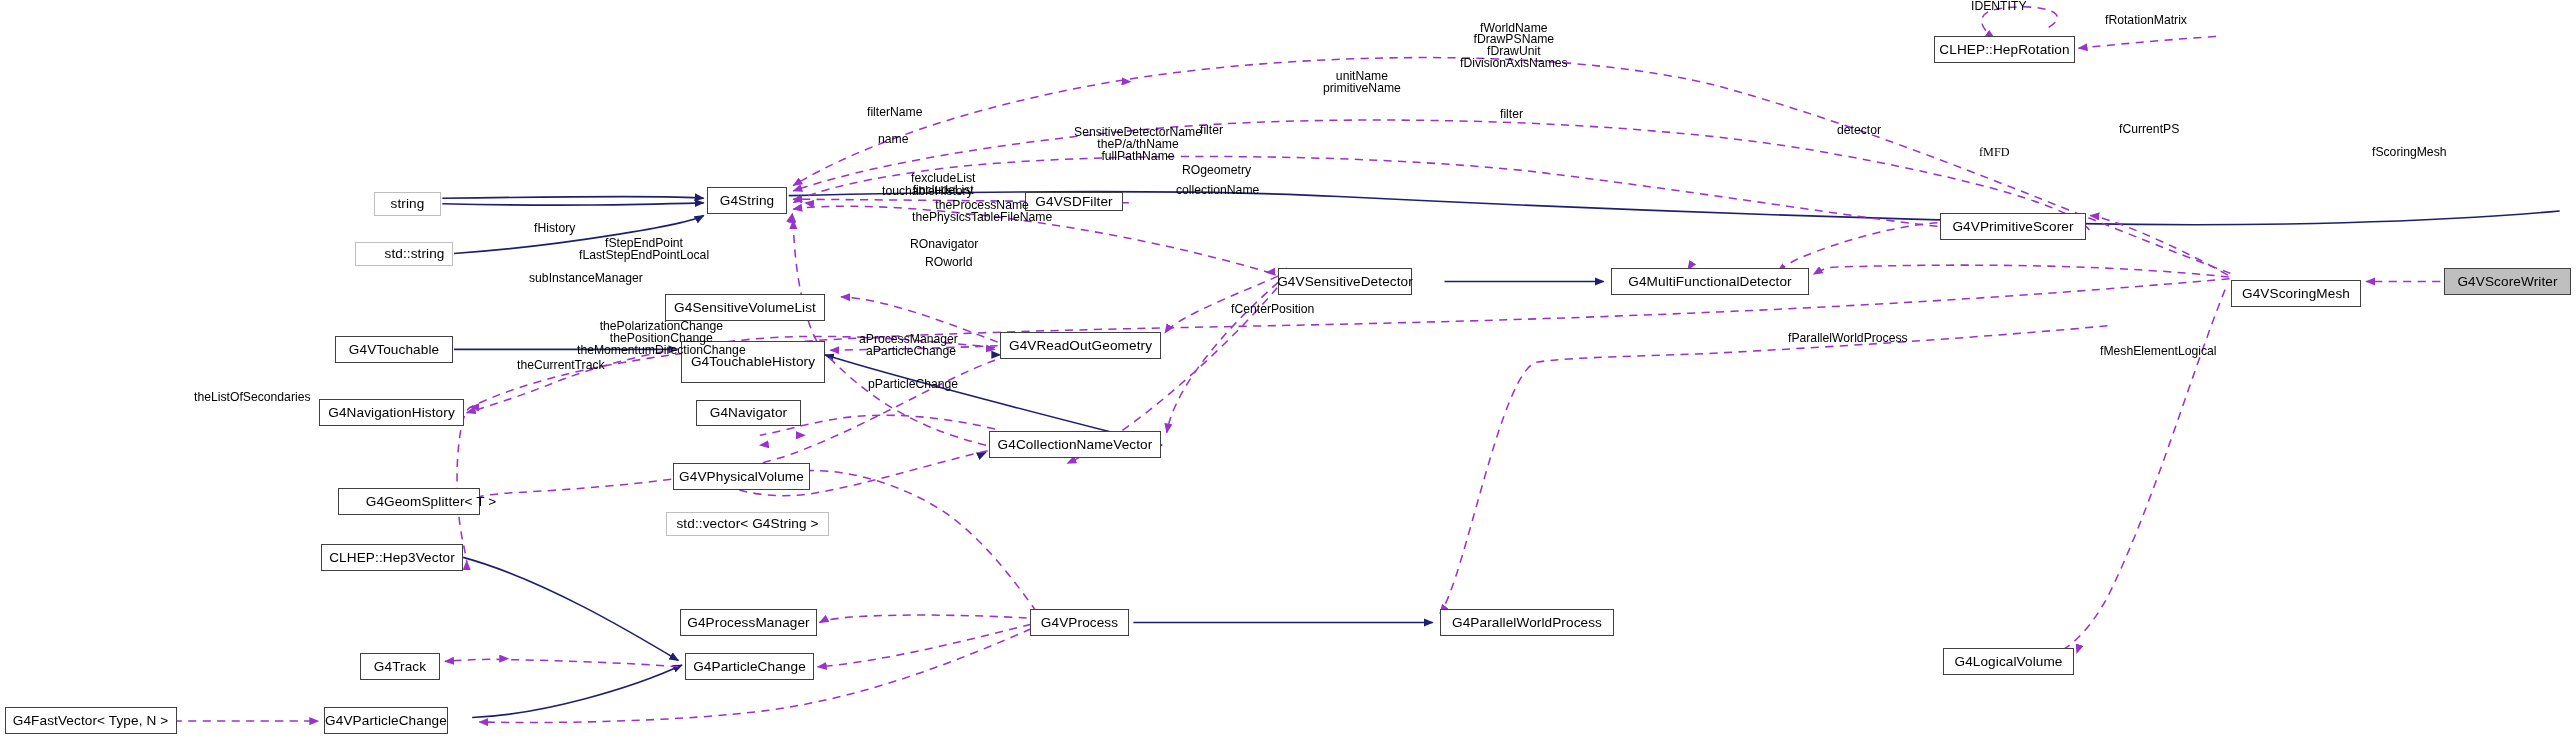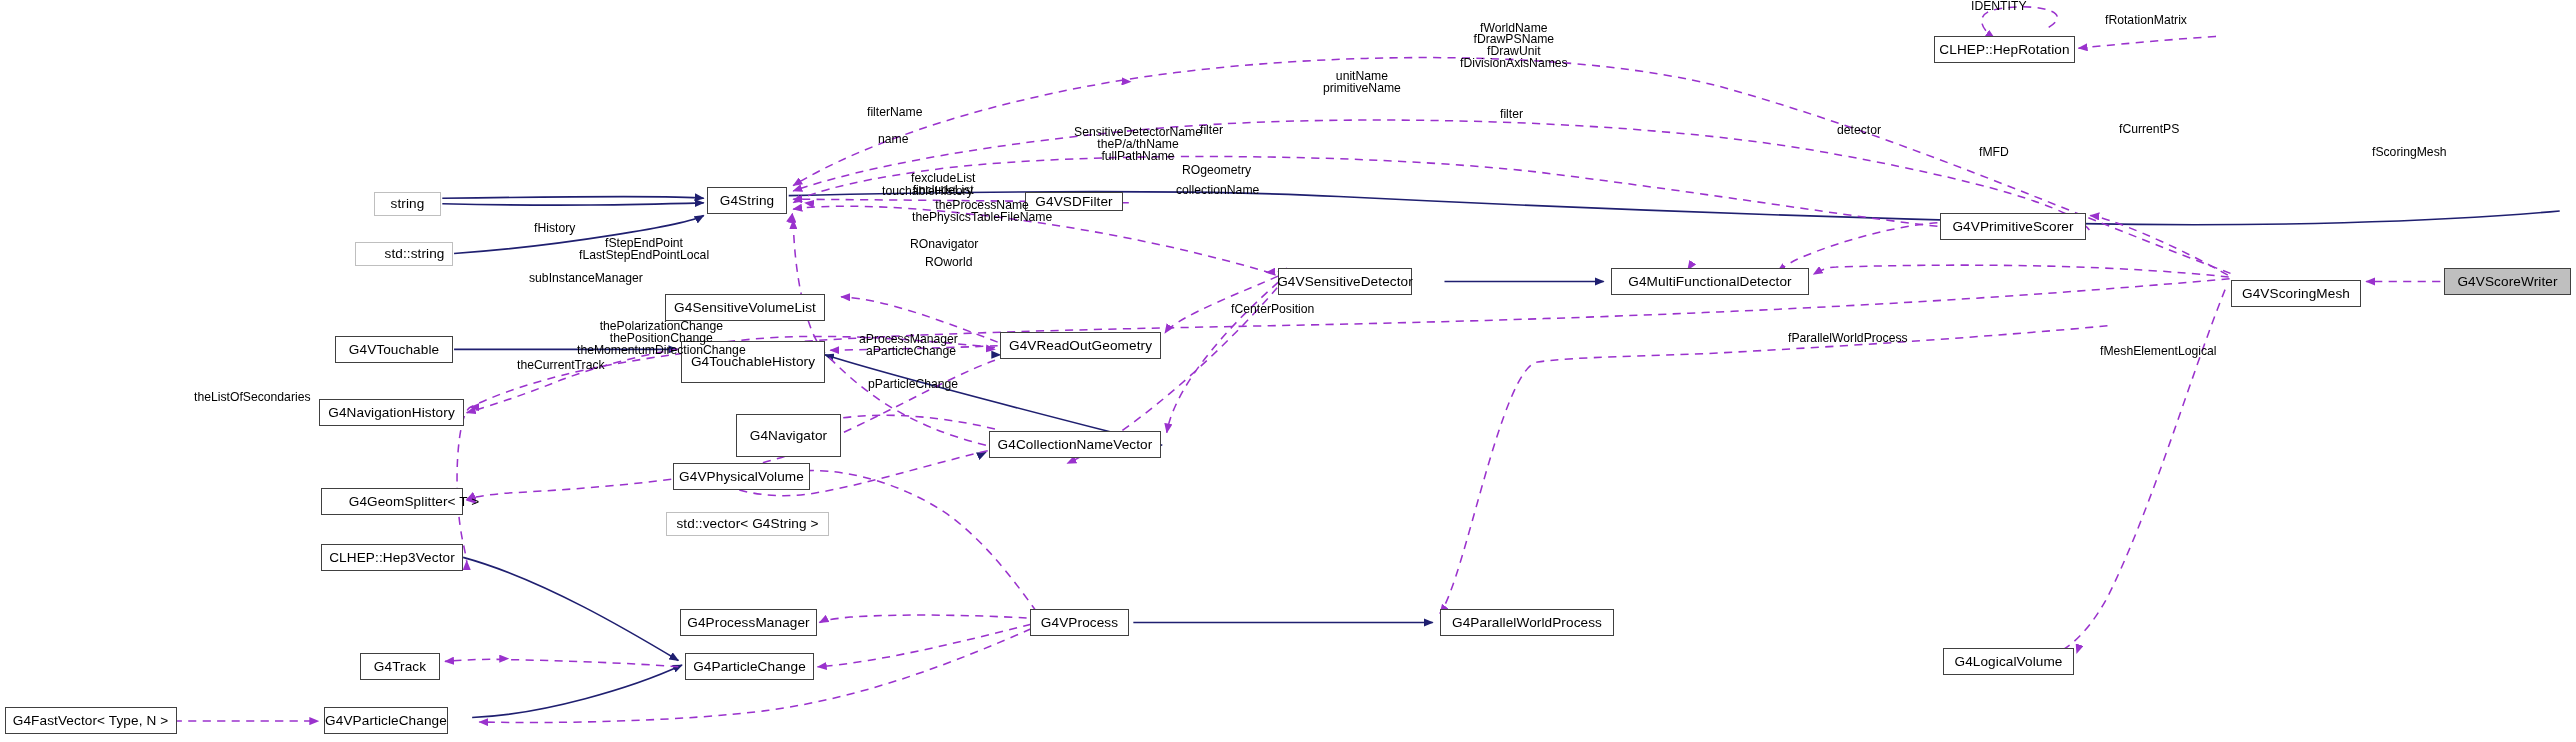--- a/index.html
+++ b/index.html
@@ -154,42 +154,42 @@
     </div>
   <div class="node" style="left:707px;top:187px;width:80px;height:27px;">
       <span>G4String</span>
     </div>
   <div class="node" style="left:335px;top:336px;width:118px;height:27px;">
       <span>G4VTouchable</span>
     </div>
   <div class="node" style="left:319px;top:399px;width:145px;height:27px;">
       <span>G4NavigationHistory</span>
     </div>
-  <div class="node" style="left:321px;top:488px;width:142px;height:27px;padding-left:44px;">
+  <div class="node" style="left:338px;top:488px;width:142px;height:27px;padding-left:44px;">
       <span>G4GeomSplitter&lt; T &gt;</span>
     </div>
   <div class="node" style="left:321px;top:544px;width:142px;height:27px;">
       <span>CLHEP::Hep3Vector</span>
     </div>
   <div class="node" style="left:360px;top:653px;width:80px;height:27px;">
       <span>G4Track</span>
     </div>
   <div class="node" style="left:4.5px;top:707px;width:172px;height:27px;">
       <span>G4FastVector&lt; Type, N &gt;</span>
     </div>
   <div class="node" style="left:324px;top:707px;width:124px;height:27px;">
       <span>G4VParticleChange</span>
     </div>
   <div class="node" style="left:665px;top:294px;width:160px;height:27px;">
       <span>G4SensitiveVolumeList</span>
     </div>
   <div class="node" style="left:681px;top:341px;width:144px;height:42px;">
       <span>G4TouchableHistory</span>
     </div>
-  <div class="node" style="left:696px;top:414px;width:105px;height:43px;margin-left:40px;">
+  <div class="node" style="left:696px;top:400px;width:105px;height:26px;">
       <span>G4Navigator</span>
     </div>
   <div class="node" style="left:673px;top:463px;width:137px;height:27px;">
       <span>G4VPhysicalVolume</span>
     </div>
   <div class="node thin" style="left:666px;top:512px;width:163px;height:23.5px;">
       <span>std::vector&lt; G4String &gt;</span>
     </div>
   <div class="node" style="left:680px;top:609px;width:137px;height:27px;">
       <span>G4ProcessManager</span>
@@ -245,21 +245,21 @@
   <div class="elabel" style="left:867px;top:107px;"><span>filterName</span></div>
   <div class="elabel" style="left:1500px;top:109px;"><span>filter</span></div>
   <div class="elabel" style="left:1074px;top:127px;white-space:pre-line;"><span>SensitiveDetectorName
 theP/a/thName
 fullPathName</span></div>
   <div class="elabel" style="left:1200px;top:125px;"><span>filter</span></div>
   <div class="elabel" style="left:1837px;top:125px;"><span>detector</span></div>
   <div class="elabel" style="left:2119px;top:124px;"><span>fCurrentPS</span></div>
   <div class="elabel" style="left:878px;top:134px;"><span>name</span></div>
   <div class="elabel" style="left:2372px;top:147px;"><span>fScoringMesh</span></div>
-  <div class="elabel" style="left:1979px;top:147px;"><span>fMFD</span></div>
+  <div class="elabel" style="left:1979px;top:147px;font-family:Liberation Serif, serif;"><span>fMFD</span></div>
   <div class="elabel" style="left:911px;top:173px;white-space:pre-line;"><span>fexcludeList
 fincludeList</span></div>
   <div class="elabel" style="left:1182px;top:165px;"><span>ROgeometry</span></div>
   <div class="elabel" style="left:882px;top:186px;"><span>touchableHistory</span></div>
   <div class="elabel" style="left:1176px;top:185px;"><span>collectionName</span></div>
   <div class="elabel" style="left:912px;top:200px;white-space:pre-line;"><span>theProcessName
 thePhysicsTableFileName</span></div>
   <div class="elabel" style="left:534px;top:223px;"><span>fHistory</span></div>
   <div class="elabel" style="left:579px;top:238px;white-space:pre-line;"><span>fStepEndPoint
 fLastStepEndPointLocal</span></div>

